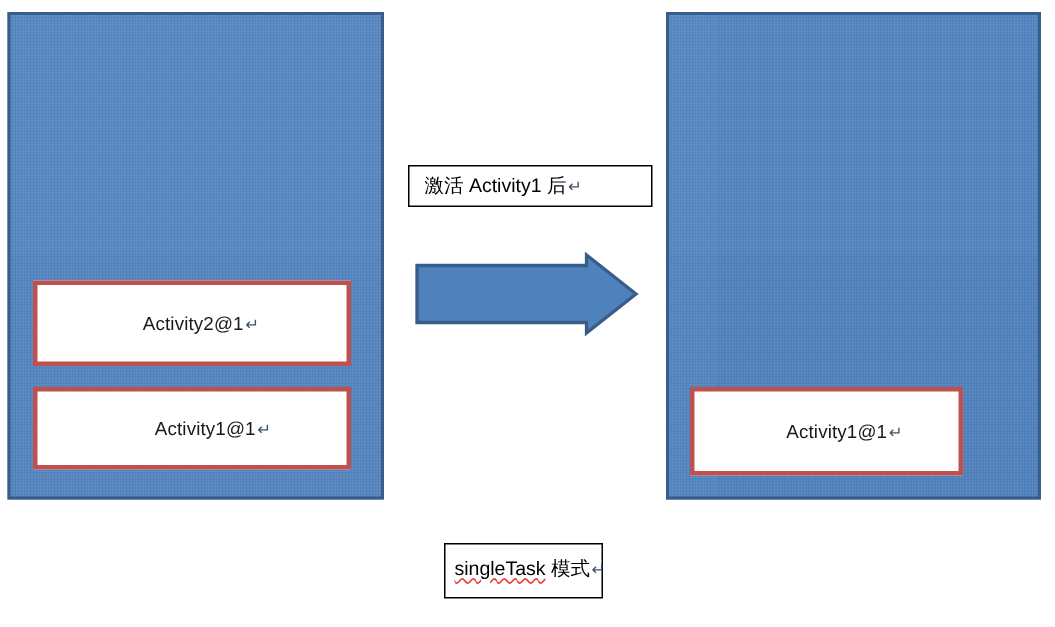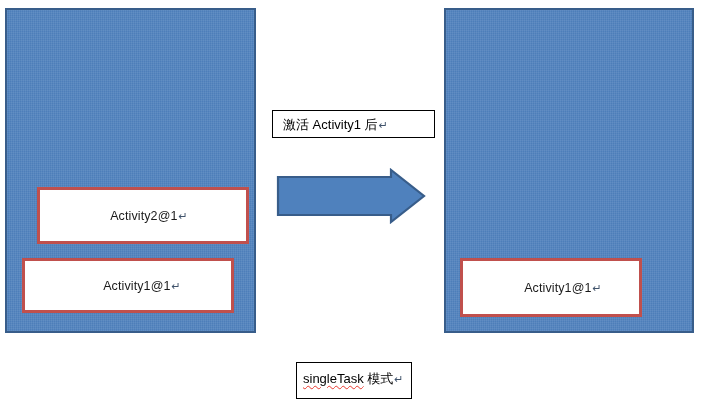--- a/index.html
+++ b/index.html
@@ -48,21 +48,21 @@
     letter-spacing: 0.1px;
     white-space: nowrap;
   }
   .pilcrow {
     color: #40536b;
     font-size: 11px;
     padding-left: 1px;
   }
 
   
-  #activity-box-2 { left: 30px; top: 177px; width: 212px; height: 57px; padding-left: 12px; }
+  #activity-box-2 { left: 15px; top: 177px; width: 212px; height: 57px; padding-left: 12px; }
   #activity-box-1 { left: 15px; top: 248px; width: 212px; height: 55px; }
   #activity-box-1 .activity-label { transform: translateX(14px); }
 
   
   #activity-box-right { left: 14px; top: 248px; width: 182px; height: 59px; }
   #activity-box-right .activity-label { transform: translateX(12px); }
 
   
   .caption-box {
     position: absolute;
@@ -73,21 +73,21 @@
     align-items: center;
   }
   .caption-text {
     font-size: 13px;
     color: #000000;
     padding-left: 10px;
     white-space: nowrap;
     line-height: 1;
   }
   #caption-activate { left: 272px; top: 110px; width: 163px; height: 28px; }
-  #caption-mode     { left: 296px; top: 362px; width: 116px; height: 37px; align-items: flex-start; }
+  #caption-mode     { left: 296px; top: 362px; width: 106px; height: 37px; align-items: flex-start; }
   #caption-mode .caption-text { padding-top: 9px; padding-left: 6px; }
 
   .spellcheck {
     text-decoration: underline wavy #e8392f;
     text-underline-offset: 2px;
     text-decoration-thickness: 1px;
   }
 
   
   #transition-arrow {

